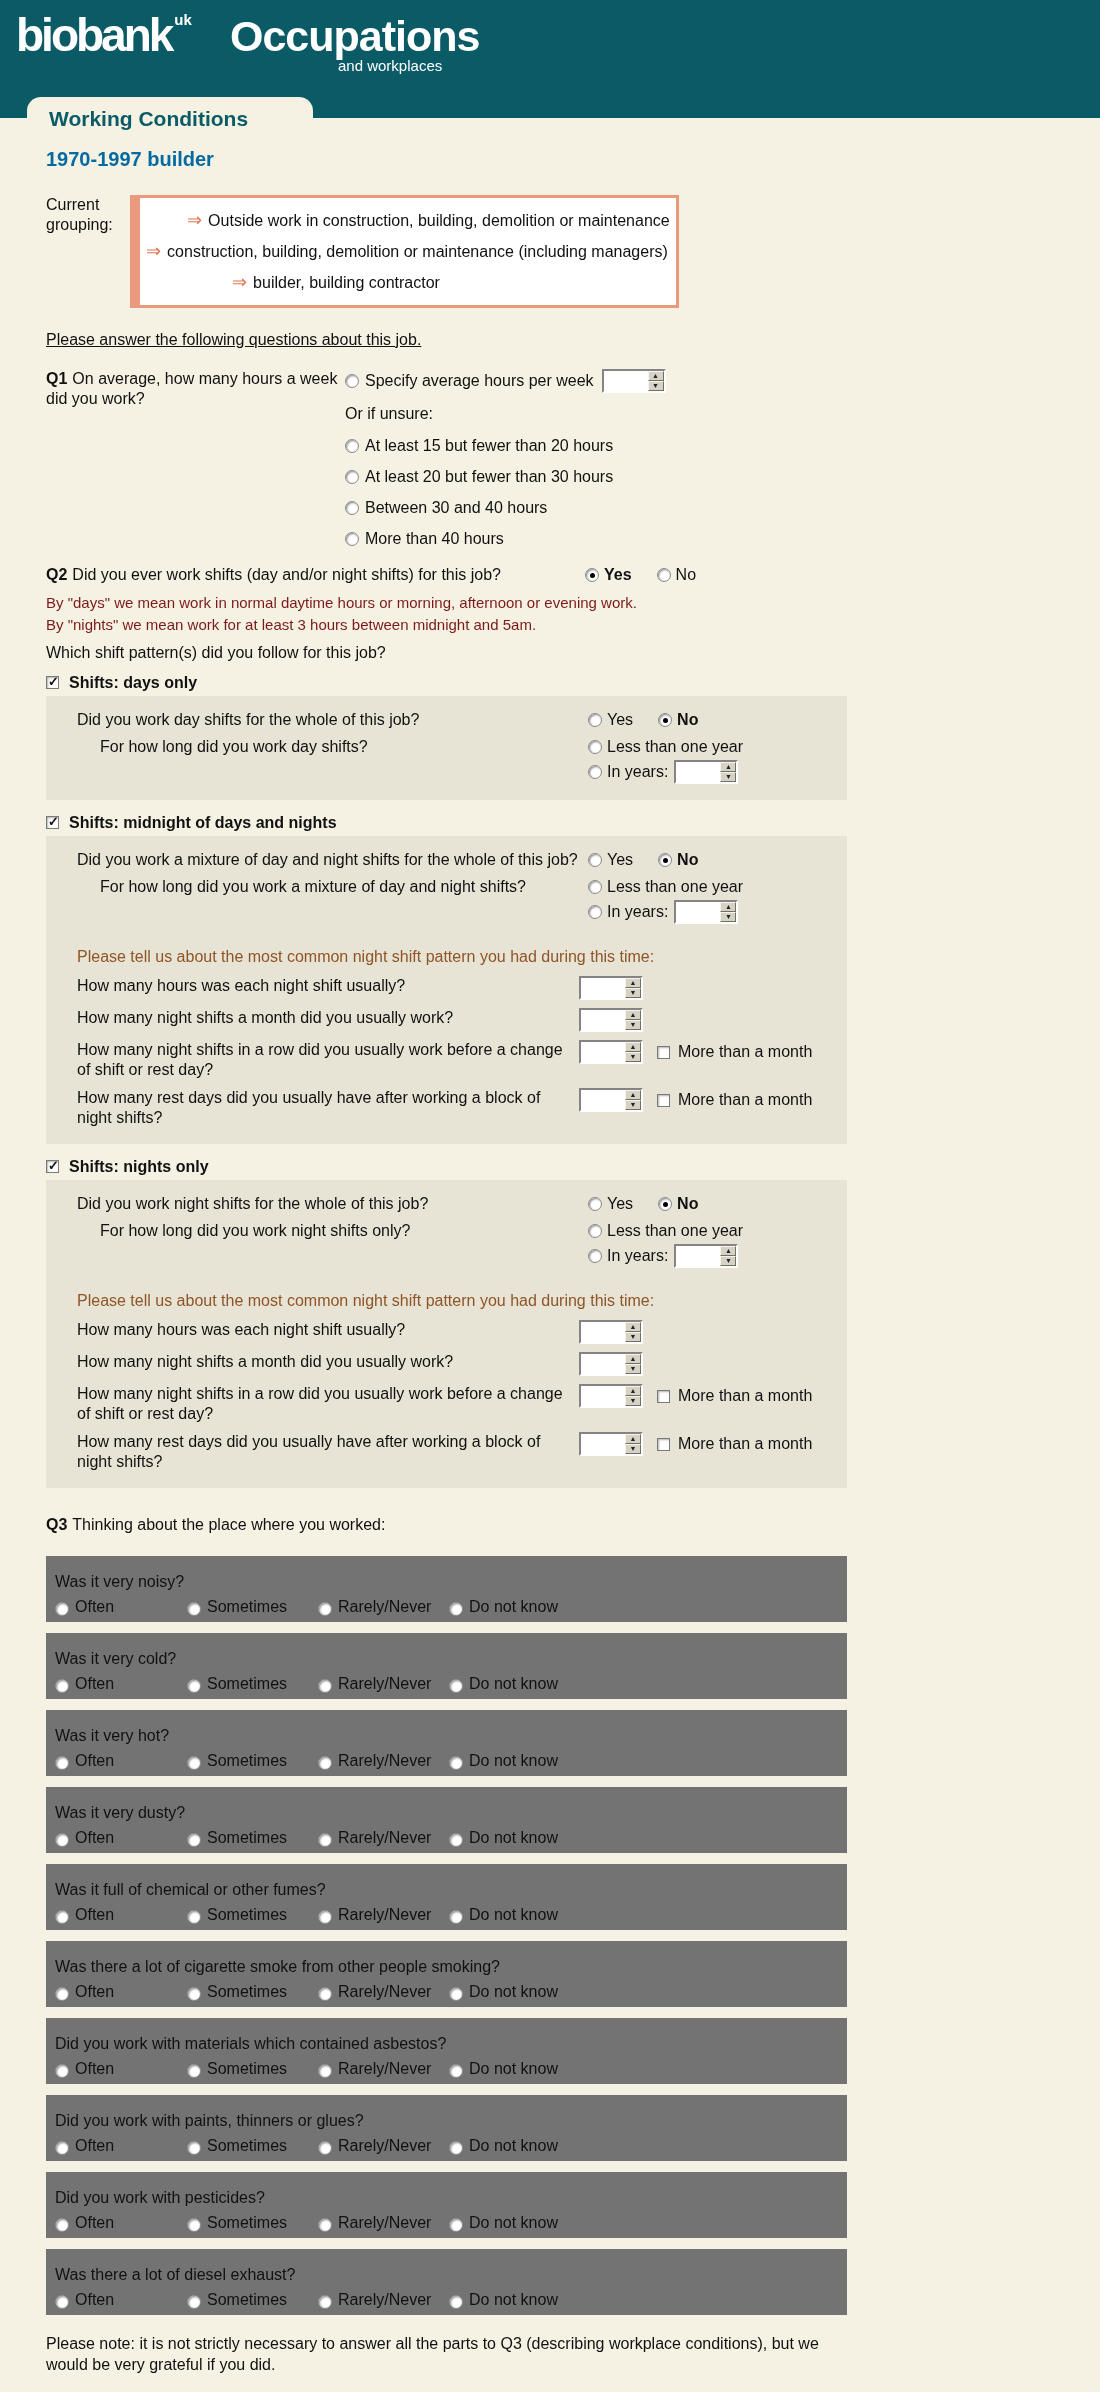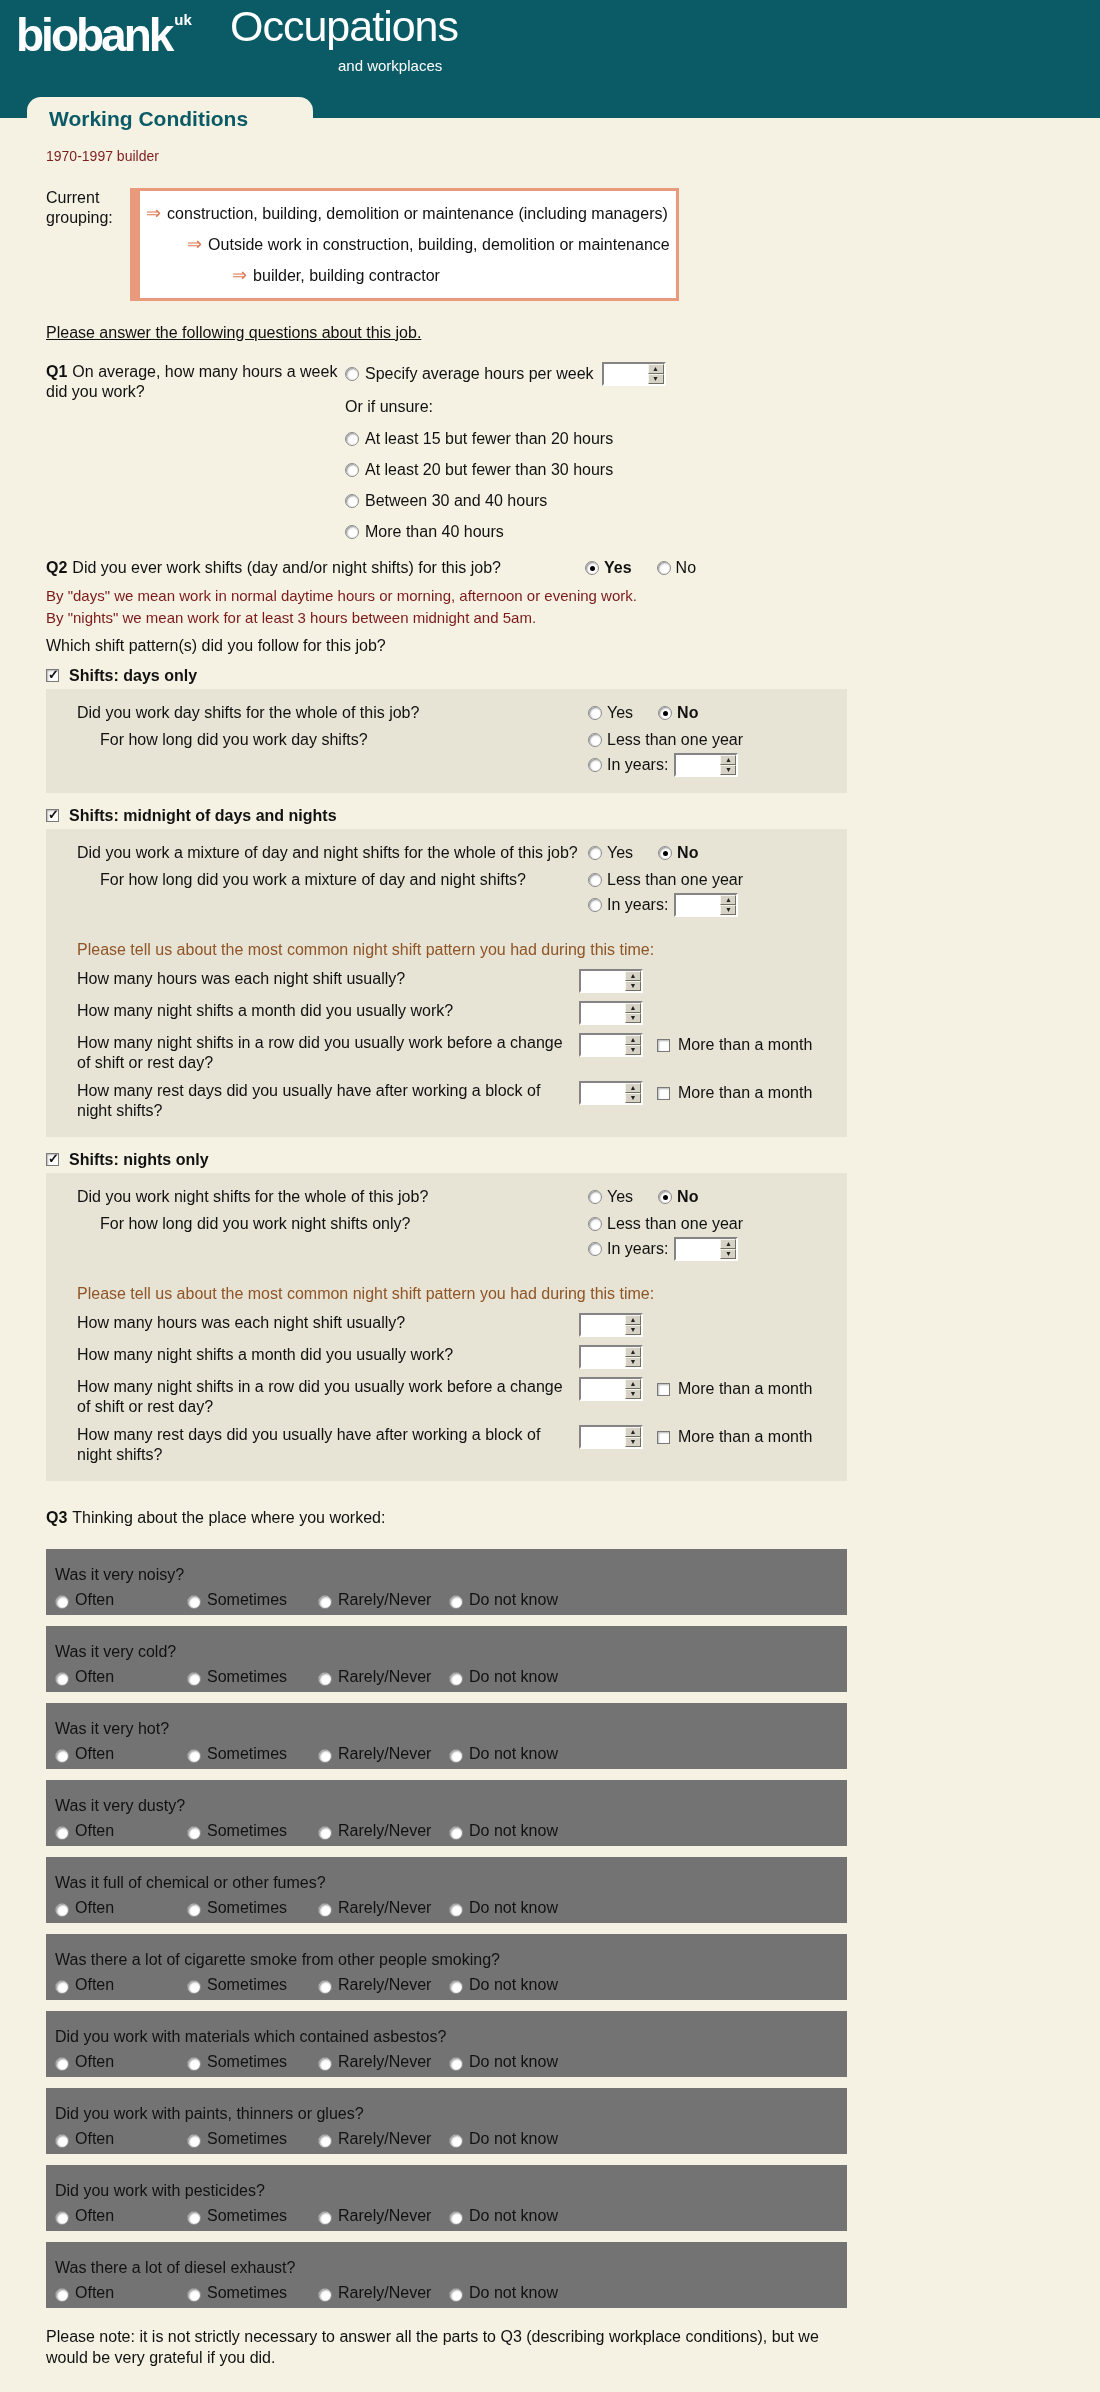--- a/index.html
+++ b/index.html
@@ -7,30 +7,30 @@
     width:1100px; height:2392px; position:relative; overflow:hidden;
     display:flex; flex-direction:column;
     background:#F5F2E4; color:#111;
     font-family:"Liberation Sans", sans-serif; font-size:16px;
   }
   
   header { position:relative; height:118px; background:#0B5B67; flex:none; }
   .logo { position:absolute; left:16px; top:8px; color:#fff; font-weight:bold;
           font-size:46px; letter-spacing:-3px; }
   .logo-sup { font-size:15px; vertical-align:26px; letter-spacing:0; margin-left:3px; }
-  .app-title { position:absolute; left:230px; top:2px; color:#fff; font-weight:normal;
+  .app-title { position:absolute; left:230px; top:12px; color:#fff; font-weight:bold;
                font-size:43px; letter-spacing:-1px;text-align:right; }
   .app-subtitle { position:absolute; left:338px; top:57px; color:#fff; font-size:15px; }
   .tab { position:absolute; left:27px; bottom:-20px; width:286px; height:41px;
          background:#F5F2E4; border-radius:14px 14px 0 0; color:#0B5B67;
          font-weight:bold; font-size:21px; line-height:43px; padding-left:22px;
          box-sizing:border-box; }
   
   .content { flex:none; padding-left:46px; }
-  .job-title { margin:30px 0 0; font-size:14px; font-weight:normal; color:#7f1d1d; }
+  .job-title { margin:30px 0 0; font-size:20px; font-weight:bold; color:#0369a1; }
   .grouping { display:flex; margin-top:24px; }
   .grouping-label { width:84px; line-height:20px; }
   .grouping-box { background:#fff; border:3px solid #E99A7C; border-left-width:10px;
                   width:549px; box-sizing:border-box; padding:7px 6px; }
   .g-line { line-height:31px; white-space:nowrap; }
   .g-line .arrow { color:#DC7A55; margin-right:6px; font-size:18px; }
   .g-0 { padding-left:0; } .g-1 { padding-left:41px; } .g-2 { padding-left:86px; }
   .intro { margin:23px 0 0;text-decoration:underline; }
   .qnum { font-weight:bold; margin-right:5px;text-align:right; }
   
@@ -128,22 +128,22 @@
     <div class="tab">Working Conditions</div>
   </header>
 
   <main class="content">
 
     <h1 class="job-title">1970-1997 builder</h1>
 
     <div class="grouping">
       <div class="grouping-label">Current grouping:</div>
       <div class="grouping-box">
+        <div class="g-line g-1"><span class="arrow">⇒</span><span>Outside work in construction, building, demolition or maintenance</span></div>
         <div class="g-line g-0"><span class="arrow">⇒</span><span>construction, building, demolition or maintenance (including managers)</span></div>
-        <div class="g-line g-1"><span class="arrow">⇒</span><span>Outside work in construction, building, demolition or maintenance</span></div>
         <div class="g-line g-2"><span class="arrow">⇒</span><span>builder, building contractor</span></div>
       </div>
     </div>
 
     <p class="intro">Please answer the following questions about this job.</p>
 
     <div class="q1">
       <div class="qtext">
         <span class="qnum">Q1</span><span>On average, how many hours a week did you work?</span>
       </div>

